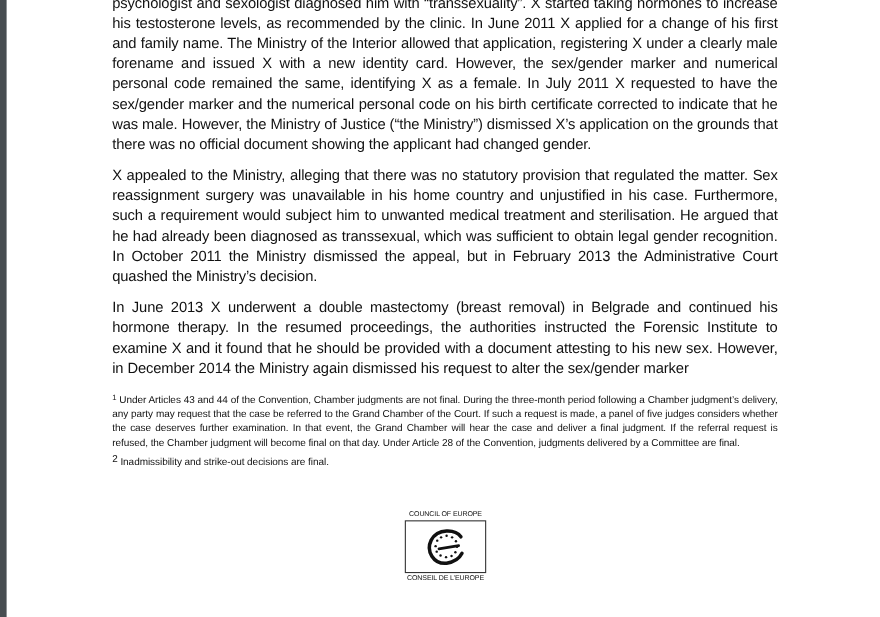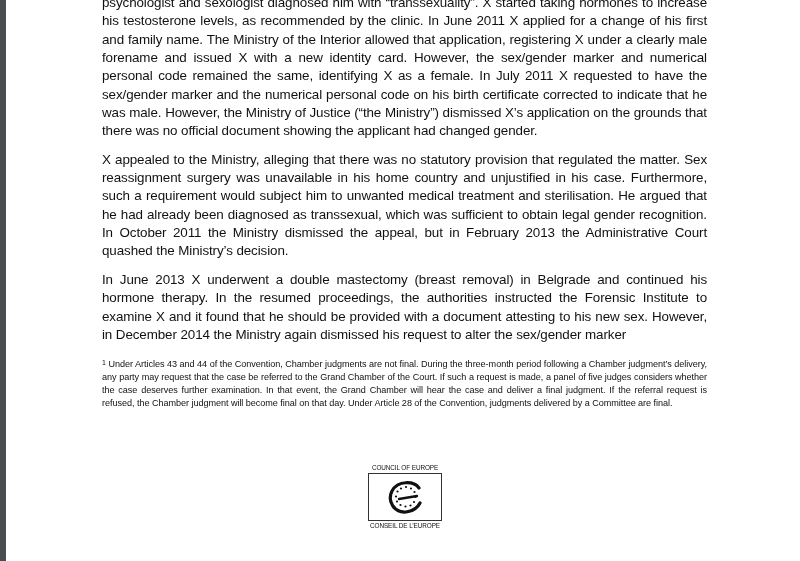--- a/index.html
+++ b/index.html
@@ -92,20 +92,21 @@
   <div class="left-bar"></div>
 
   <div class="page">
     <p class="para">psychologist and sexologist diagnosed him with “transsexuality”. X started taking hormones to increase his testosterone levels, as recommended by the clinic. In June 2011 X applied for a change of his first and family name. The Ministry of the Interior allowed that application, registering X under a clearly male forename and issued X with a new identity card. However, the sex/gender marker and numerical personal code remained the same, identifying X as a female. In July 2011 X requested to have the sex/gender marker and the numerical personal code on his birth certificate corrected to indicate that he was male. However, the Ministry of Justice (“the Ministry”) dismissed X’s application on the grounds that there was no official document showing the applicant had changed gender.</p>
     <p class="para">X appealed to the Ministry, alleging that there was no statutory provision that regulated the matter. Sex reassignment surgery was unavailable in his home country and unjustified in his case. Furthermore, such a requirement would subject him to unwanted medical treatment and sterilisation. He argued that he had already been diagnosed as transsexual, which was sufficient to obtain legal gender recognition. In October 2011 the Ministry dismissed the appeal, but in February 2013 the Administrative Court quashed the Ministry’s decision.</p>
     <p class="para">In June 2013 X underwent a double mastectomy (breast removal) in Belgrade and continued his hormone therapy. In the resumed proceedings, the authorities instructed the Forensic Institute to examine X and it found that he should be provided with a document attesting to his new sex. However, in December 2014 the Ministry again dismissed his request to alter the sex/gender marker</p>
   </div>
 
   <div class="footnotes">
     <p><sup class="fn-sup-small">1</sup><span> Under Articles 43 and 44 of the Convention, Chamber judgments are not final. During the three-month period following a Chamber judgment’s delivery, any party may request that the case be referred to the Grand Chamber of the Court. If such a request is made, a panel of five judges considers whether the case deserves further examination. In that event, the Grand Chamber will hear the case and deliver a final judgment. If the referral request is refused, the Chamber judgment will become final on that day. Under Article 28 of the Convention, judgments delivered by a Committee are final.</span></p>
+    <p class="fn2"><sup class="fn-sup-big">2</sup><span> Inadmissibility and strike-out decisions are final.</span></p>
   </div>
 
   <div class="logo">
     <div class="cap">COUNCIL OF EUROPE</div>
     <div class="box">
       <svg width="40" height="38" viewBox="0 0 40 38">
 
         <path d="M33 9 C 28 2, 12 1, 6 12 C 1 22, 8 34, 20 33 C 27 32, 32 28, 34 24" fill="none" stroke="#111" stroke-width="3.2" stroke-linecap="round"></path>
         <path d="M13 20 L 31 17" fill="none" stroke="#111" stroke-width="2.4" stroke-linecap="round"></path>
 

